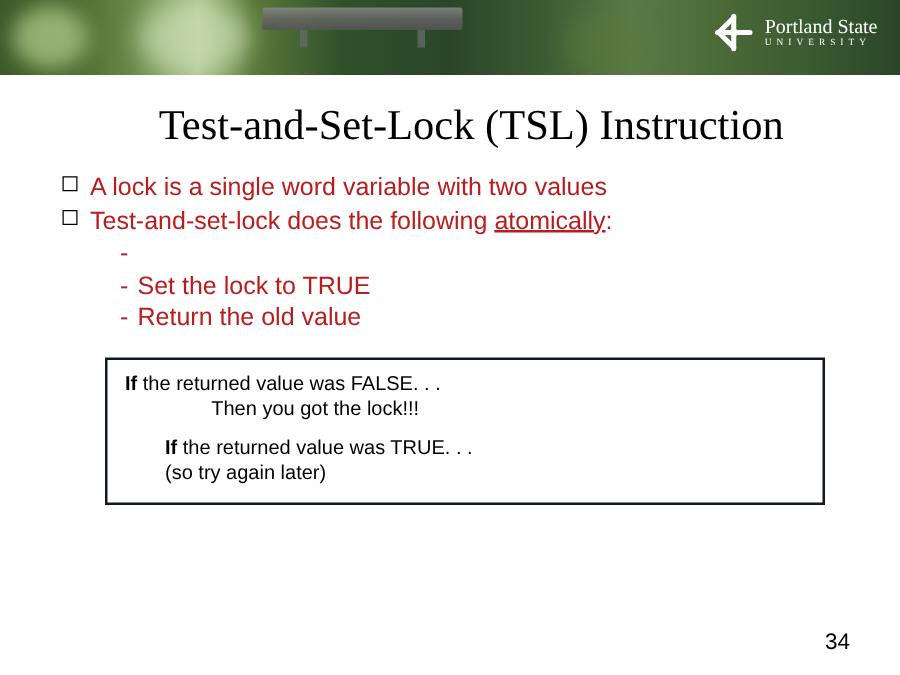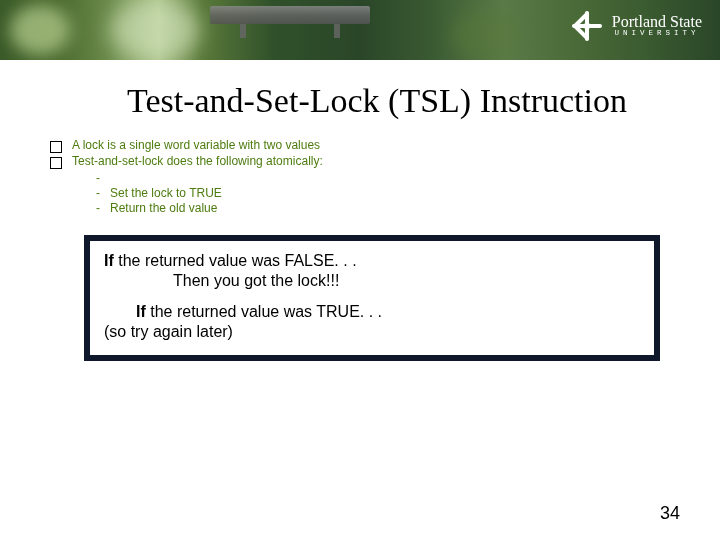--- a/index.html
+++ b/index.html
@@ -53,59 +53,59 @@
   .logo-mark {
     width: 34px; height: 34px;
     position: relative;
   }
   .logo-mark svg { width: 34px; height: 34px; }
   .logo-text {
     color: #ffffff;
     line-height: 1.05;
   }
   .logo-text .l1 { font-size: 16px; font-family: Georgia, 'Times New Roman', serif; }
-  .logo-text .l2 { font-size: 7.5px; letter-spacing: 4px; font-family: Liberation Mono, monospace; text-align: center; }
+  .logo-text .l2 { font-size: 7.5px; letter-spacing: 4px; font-family: Liberation Serif, serif; }
 
   .title {
     font-family: 'Times New Roman', Times, serif;
     font-size: 34px;
     text-align: center;
     margin: 22px 0 18px 34px;
     color: #000;
   }
 
   .content {
     margin: 0 44px 0 50px;
-    font-size: 12px;
-    color: #4d7c0f;
+    font-size: 20px;
+    color: #b91c1c;
     line-height: 1.28;
   }
   .bullet-row { display: flex; align-items: flex-start; margin-bottom: 1px; }
   .ck {
     width: 12px; height: 12px;
     border: 1.5px solid #000;
     margin-right: 10px;
     margin-top: 3px;
     flex-shrink: 0;
   }
   .sub { margin-left: 54px; }
   .dash-row { display: flex; align-items: flex-start; margin-left: 46px; }
   .dash { width: 14px; flex-shrink: 0; }
-  .under { }
+  .under { text-decoration: underline; }
 
   .box {
     margin: 18px 60px 0 84px;
-    border: 6px solid #0f172a;
+    border: 2px solid #0f172a;
     padding: 10px 14px 12px 14px;
     font-size: 16px;
     line-height: 1.28;
   }
   .box .indent { margin-left: 69px; }
   .box .para2 { margin-top: 10px; margin-left: 32px; }
-  .box .indent2 { }
+  .box .indent2 { margin-left: 32px; }
 
   .pagenum {
     position: absolute;
     right: 40px;
     bottom: 16px;
     font-size: 18px;
     color: #000;
   }
 </style>
 </head>

